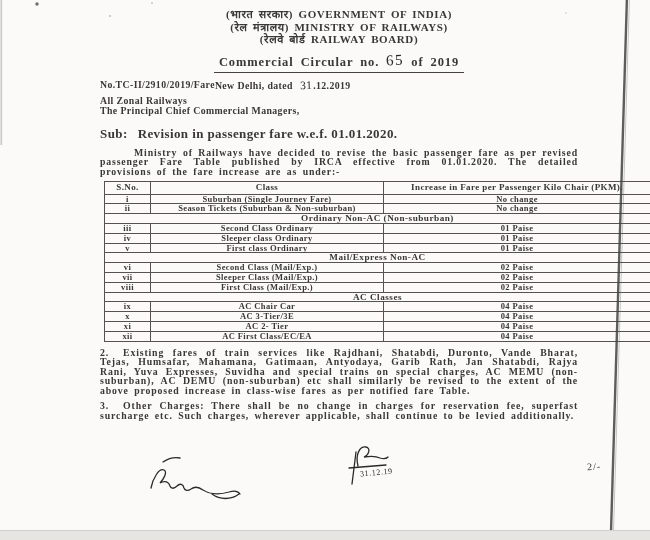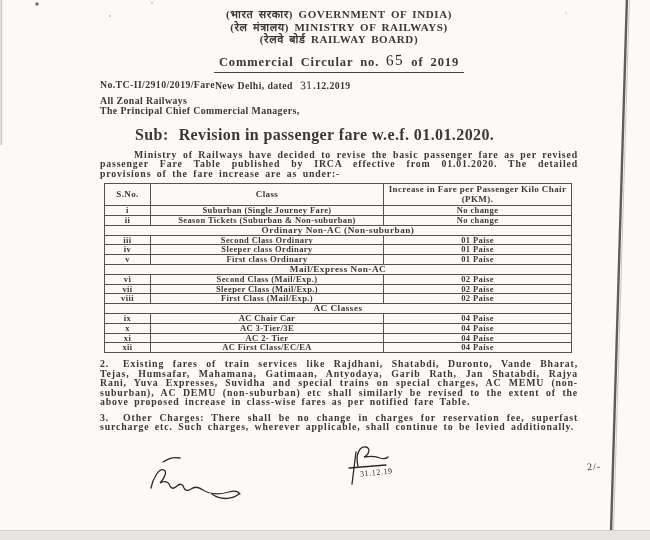--- a/index.html
+++ b/index.html
@@ -12,26 +12,26 @@
   }
   .content{position:absolute;left:100px;top:8px;width:478px;}
   .doc-header{text-align:center;font-size:11px;line-height:12.5px;letter-spacing:0.6px;word-spacing:2px;}
   .title-row{margin-top:7px;text-align:center;font-size:12.5px;letter-spacing:0.9px;word-spacing:3px;}
   .title-inner{display:inline-block;border-bottom:1.5px solid #47443f;padding:0 5px 2px;}
   .hand{font-weight:400;color:#2b2a28;}
   .num-hand{display:inline-block;font-size:15px;transform:rotate(-3deg);margin:0 7px;position:relative;top:-1px;letter-spacing:1.5px;}
   .date-hand{display:inline-block;font-size:11.5px;transform:rotate(-2deg);margin:0 1px 0 7px;position:relative;top:0.5px;}
   .ref-row{display:flex;margin-top:6px;width:503px;font-size:9.8px;letter-spacing:0.4px;}
   .addressee{margin-top:5px;font-size:9.8px;line-height:10.5px;letter-spacing:0.4px;}
-  .subject{margin-top:9px;margin-left:35px;font-size:16px;letter-spacing:0.4px;}
+  .subject{margin-top:9px;font-size:13px;letter-spacing:0.4px;}
   .sub-label{margin-right:10px;}
   .para{margin:6px 0 0;font-size:9.8px;line-height:9.5px;letter-spacing:0.85px;word-spacing:2.2px;text-align:justify;text-align-last:left;}
   .para.indent{text-indent:34px;}
   .pnum{margin-right:14px;}
-  table.fare{border-collapse:collapse;margin:5px 0 0 4px;width:468px;table-layout:fixed;
+  table.fare{border-collapse:collapse;margin:5px 0 0 4px;width:547px;table-layout:fixed;
     font-size:8.5px;line-height:8.8px;letter-spacing:0.4px;}
   table.fare th,table.fare td{border:1px solid #56534e;padding:0 3px;text-align:center;vertical-align:middle;font-weight:700;color:#3a3834;}
   table.fare th{font-size:9px;line-height:9.6px;padding:1px 3px;}
   td.section-cell{font-size:9.2px;letter-spacing:0.5px;}
   .col-sno-w{width:46px;} .col-class-w{width:233px;}
   .artifacts{position:absolute;left:0;top:0;width:650px;height:540px;pointer-events:none;}
   .date-note{position:absolute;left:360px;top:468px;font-size:8px;letter-spacing:0.6px;transform:rotate(-5deg);}
   .page-num{position:absolute;left:587px;top:461px;font-size:10px;font-weight:400;letter-spacing:1px;transform:rotate(-3deg);color:#33322f;}
   .bottom-strip{position:absolute;left:0;bottom:0;width:650px;height:9px;background:#e6e5e2;border-top:1px solid #cfcecb;}
 </style>

